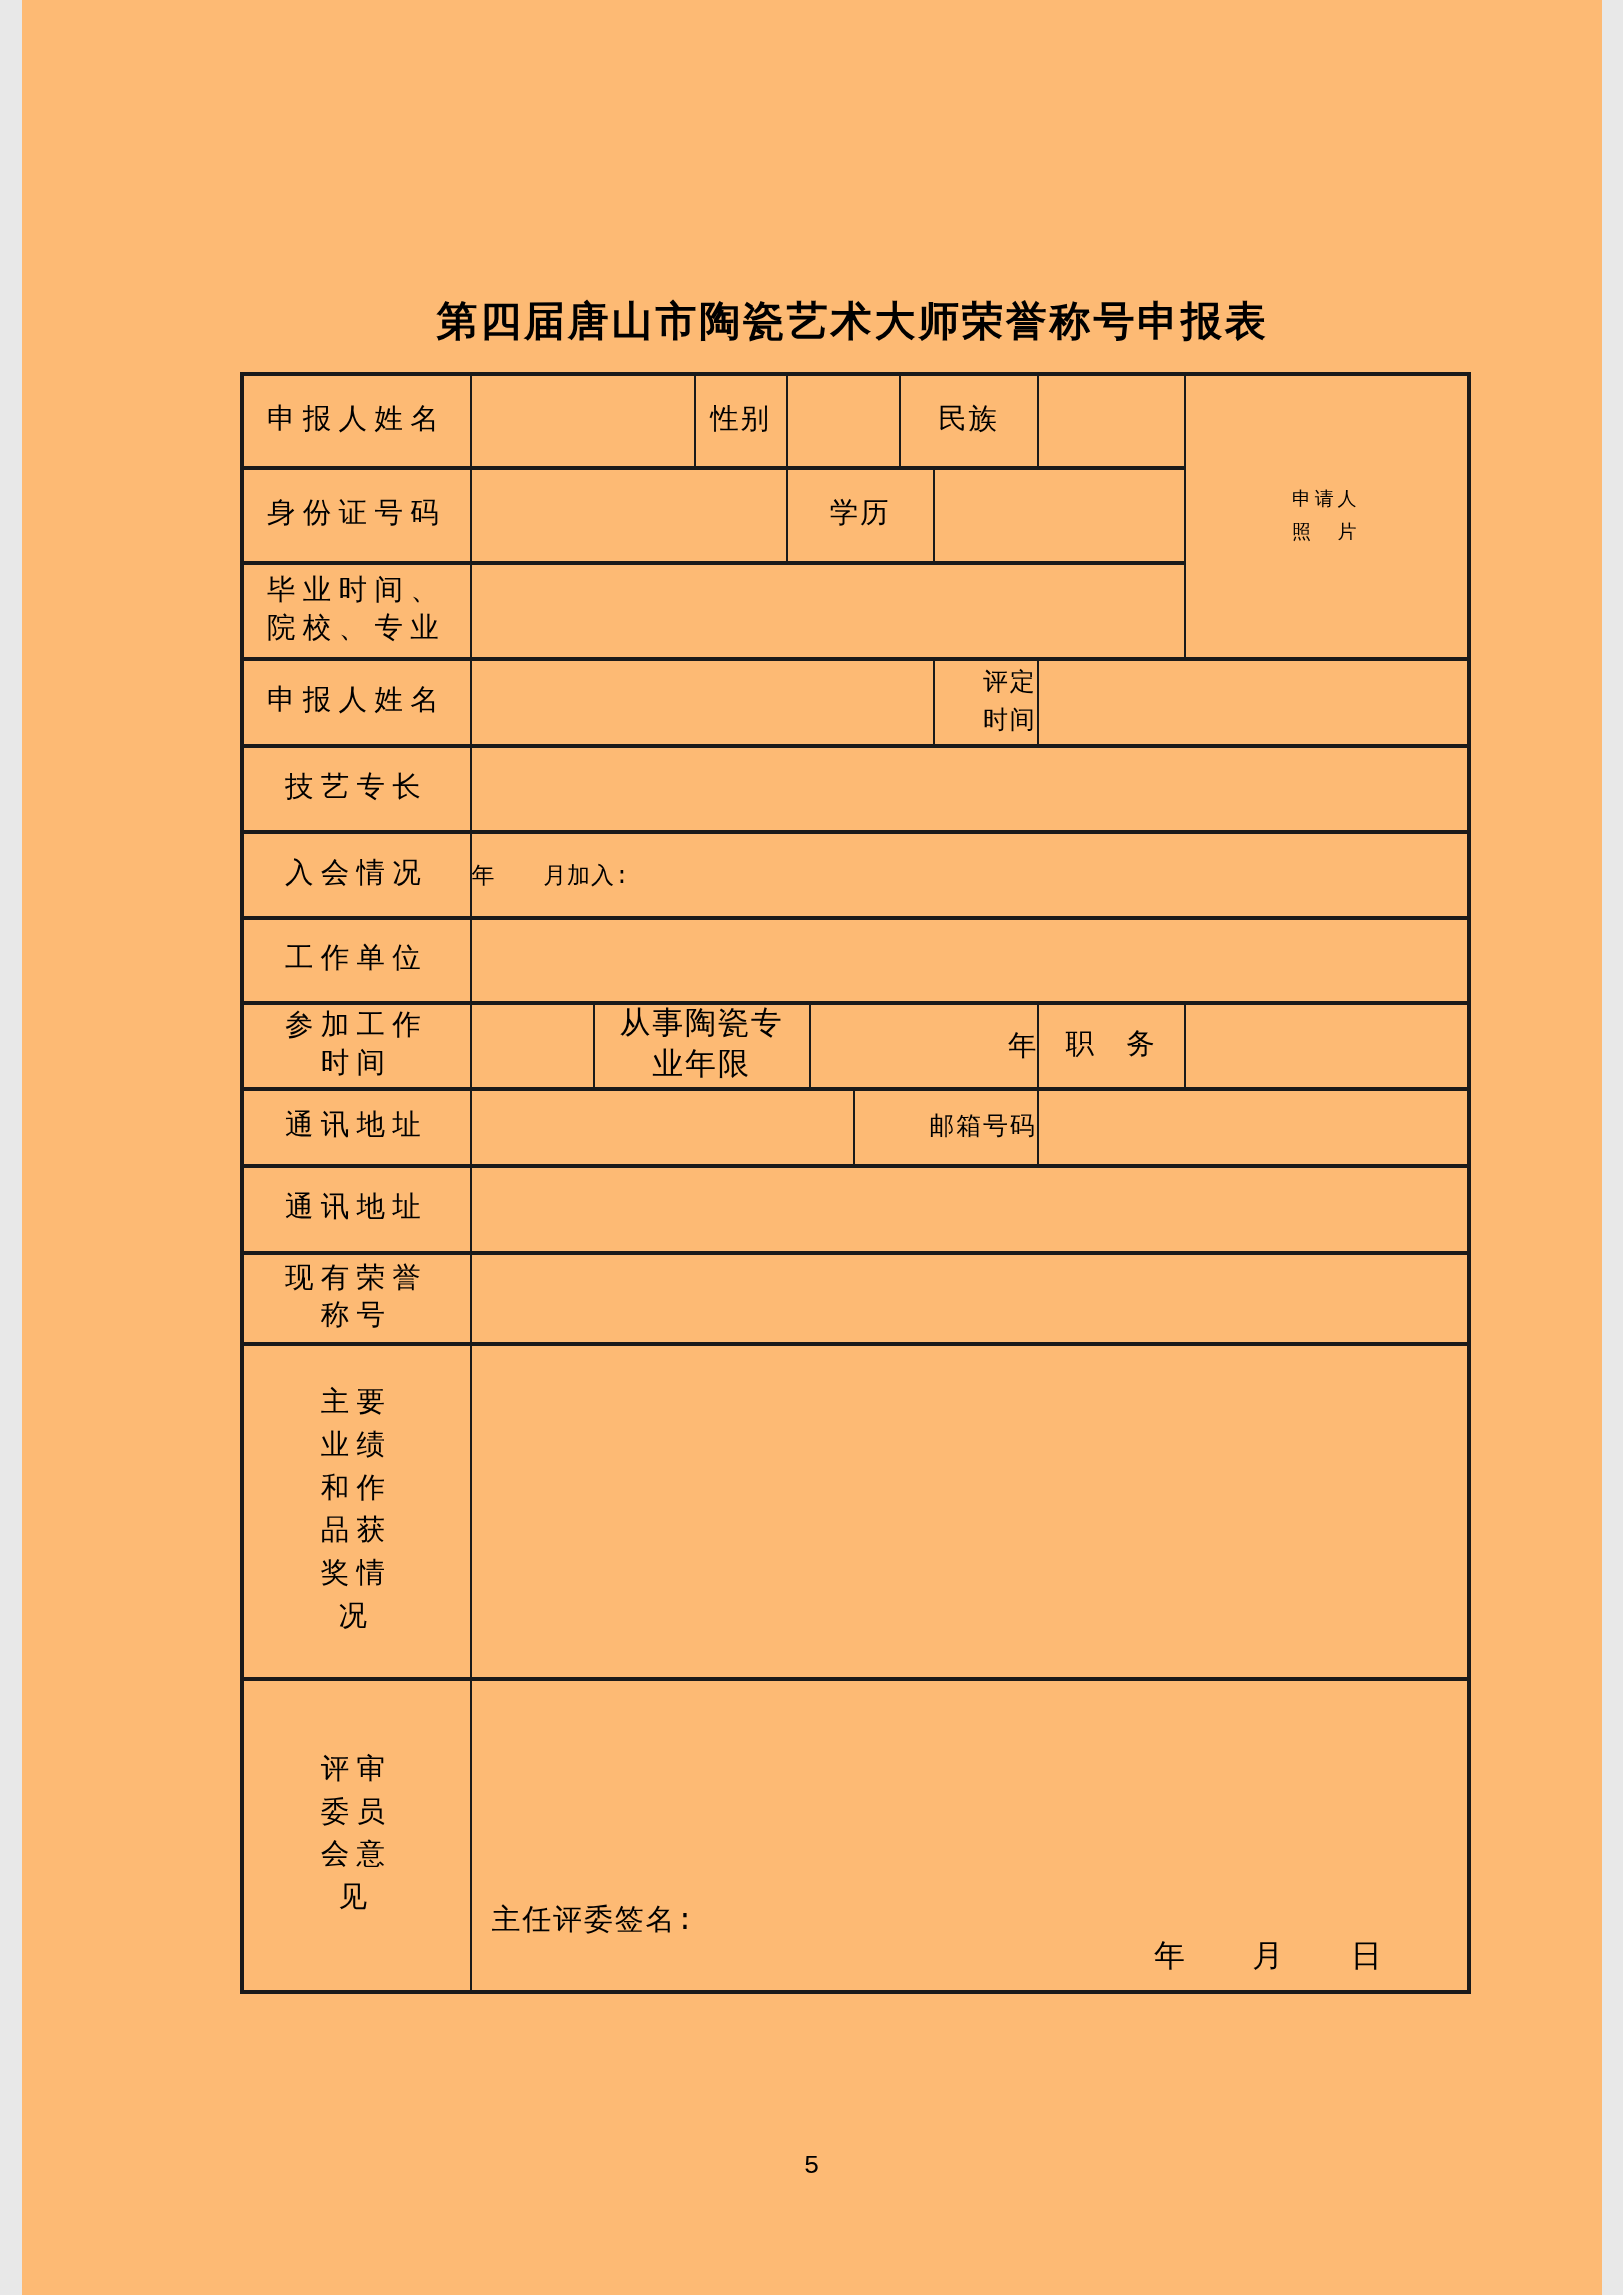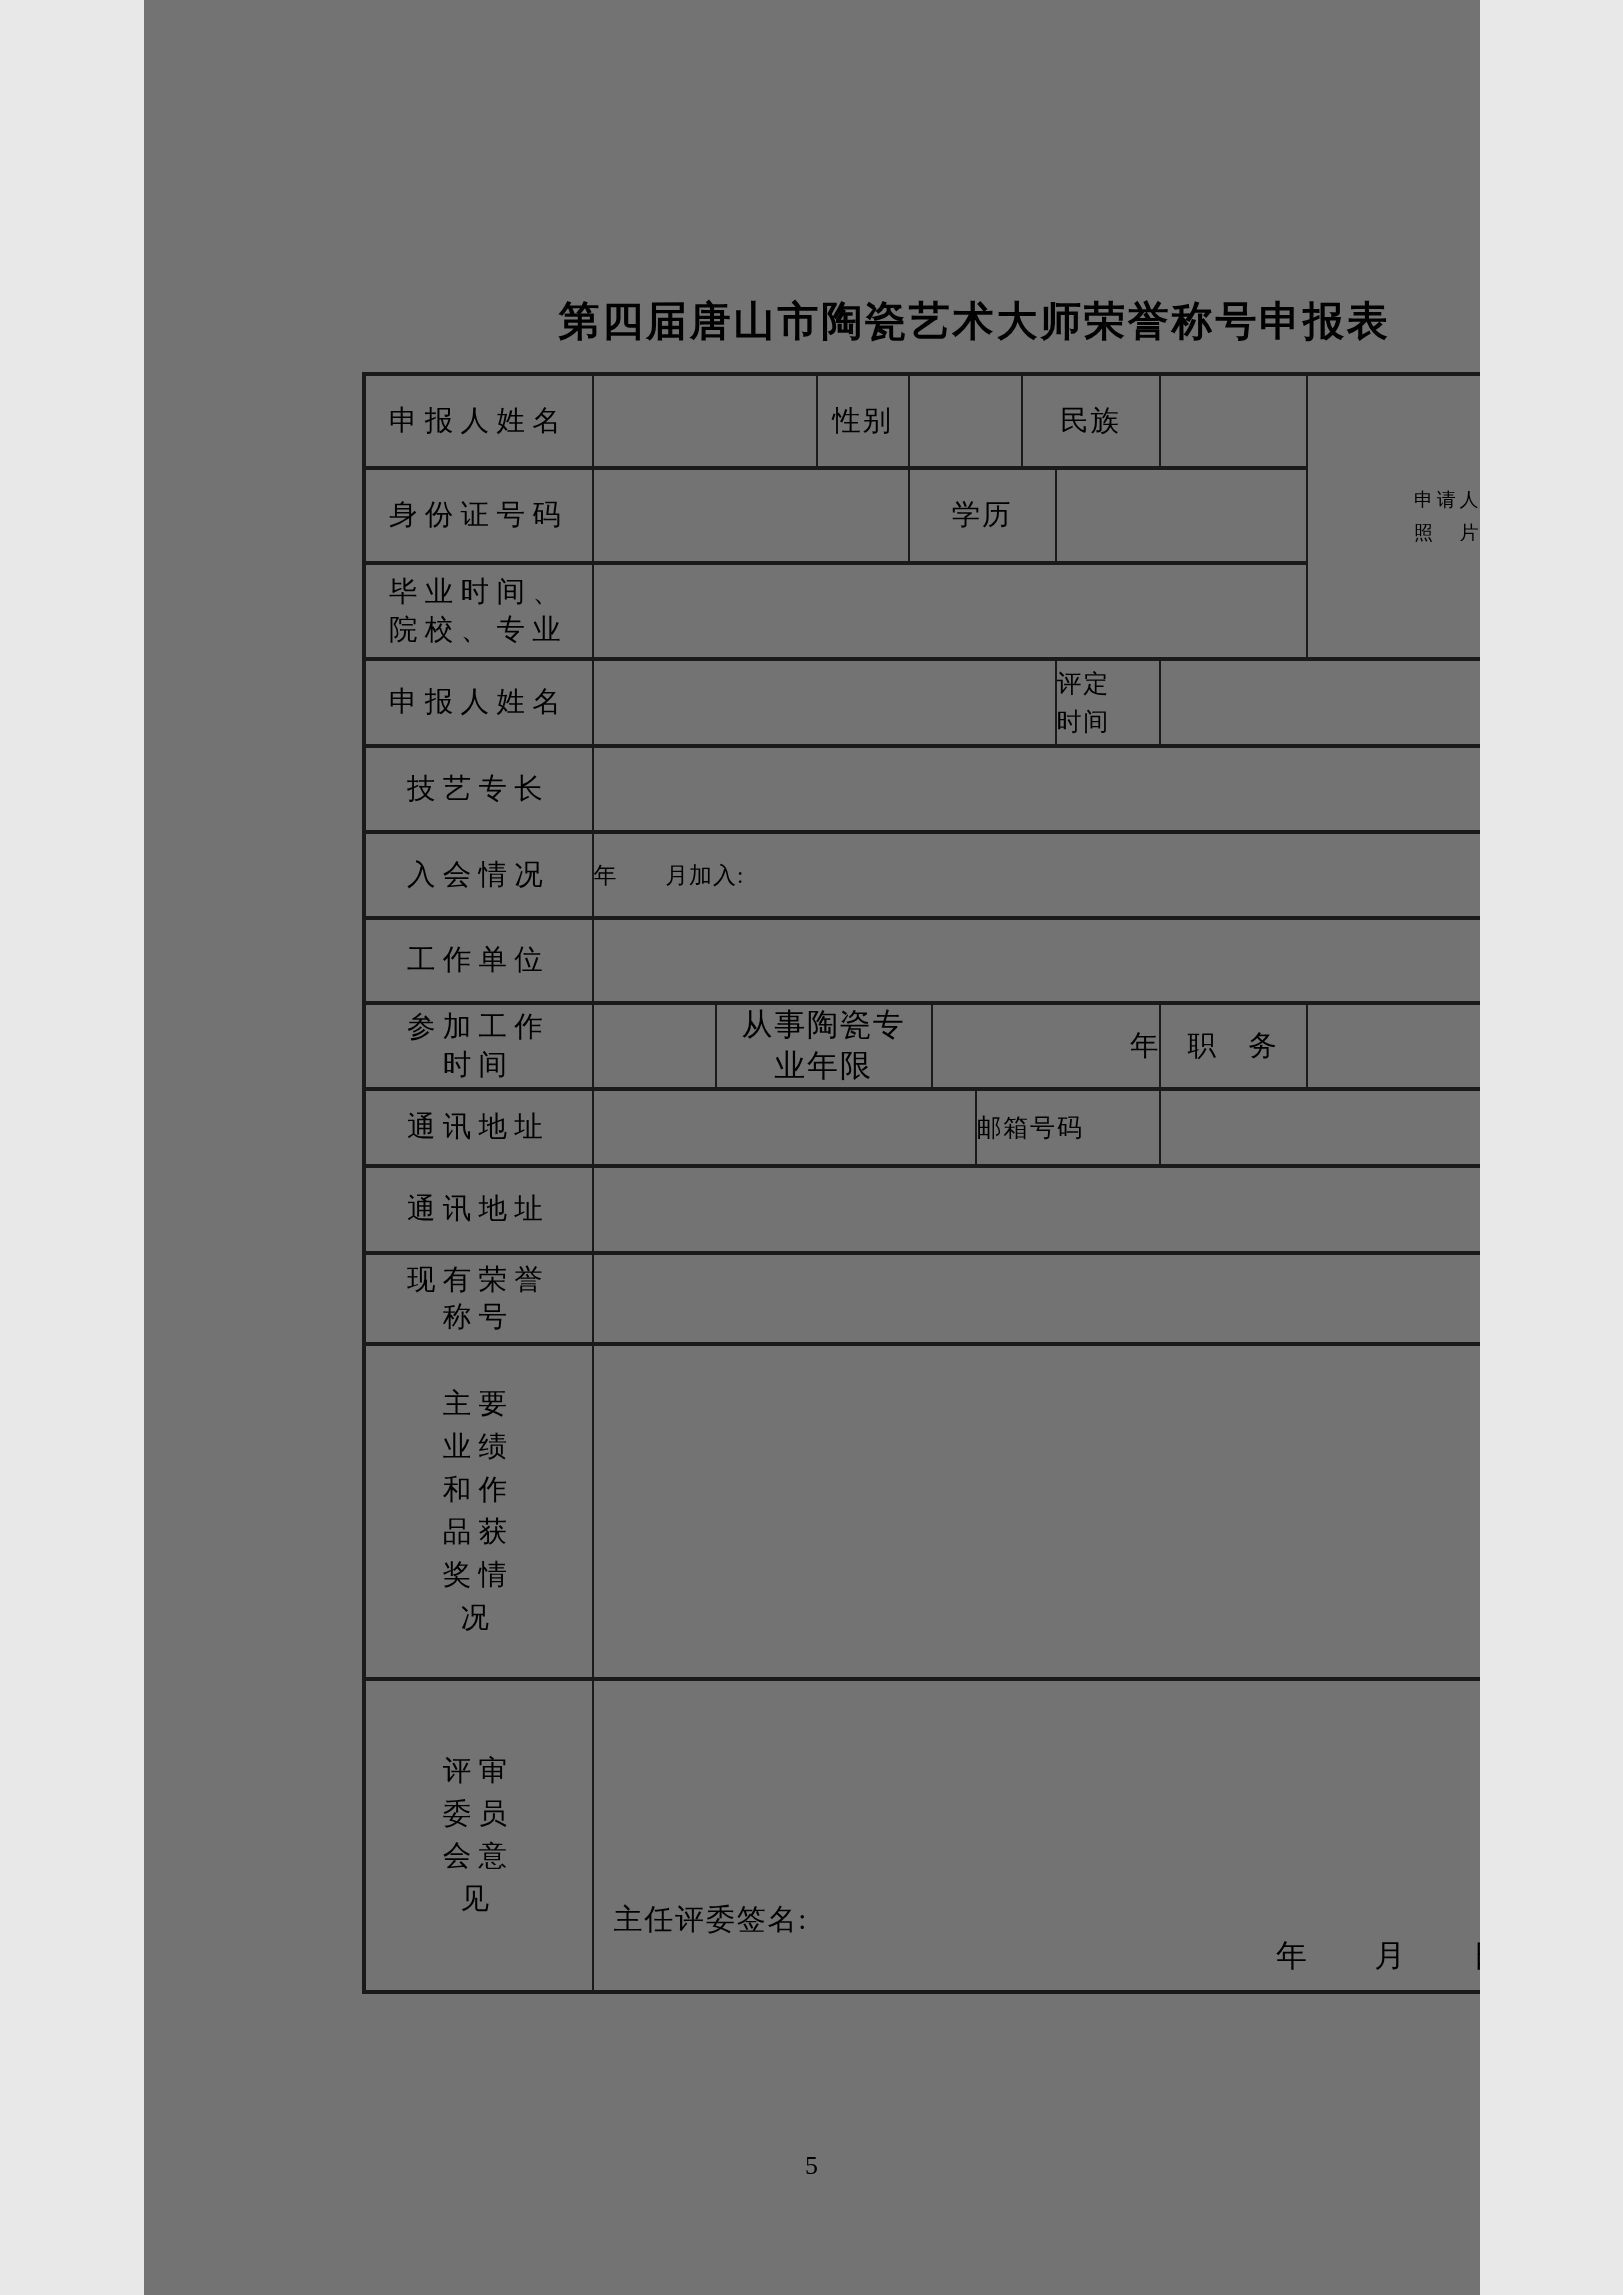--- a/index.html
+++ b/index.html
@@ -2,26 +2,26 @@
 <html style="font-size:14.7px"><head>
 <meta charset="utf-8">
 <style>
   html, body {
     margin: 0;
     padding: 0;
     background: #e8e8e8;
   }
   .page {
     position: relative;
-    width: 1336px;
+    width: 1580px;
     height: 2296px;
     margin: 0 auto;
-    background: #737373;
+    background: #fdba74;
     color: #000000;
-    font-family: Liberation Serif, serif;
+    font-family: Liberation Mono, monospace;
     overflow: hidden;
   }
   .doc-title {
     position: absolute;
     top: 294px;
     left: 218px;
     width: 1226px;
     margin: 0;
     text-align: center;
     font-size: 41px;
@@ -51,21 +51,21 @@
     font-size: 28.5px;
     text-align: center;
     letter-spacing: 7.3px;
     line-height: 1.5;
   }
   .lbl .line { display: block; }
   .lbl-tight { line-height: 1.32; text-align: center; }
   
   .sm {
     font-size: 25px;
-    text-align: left;
+    text-align: right;
     letter-spacing: 1.8px;
     line-height: 1.5;
   }
   .sm .line { display: block; }
   .mid {
     font-size: 31px;
     text-align: center;
     letter-spacing: 1.8px;
     line-height: 1.32;
   }

